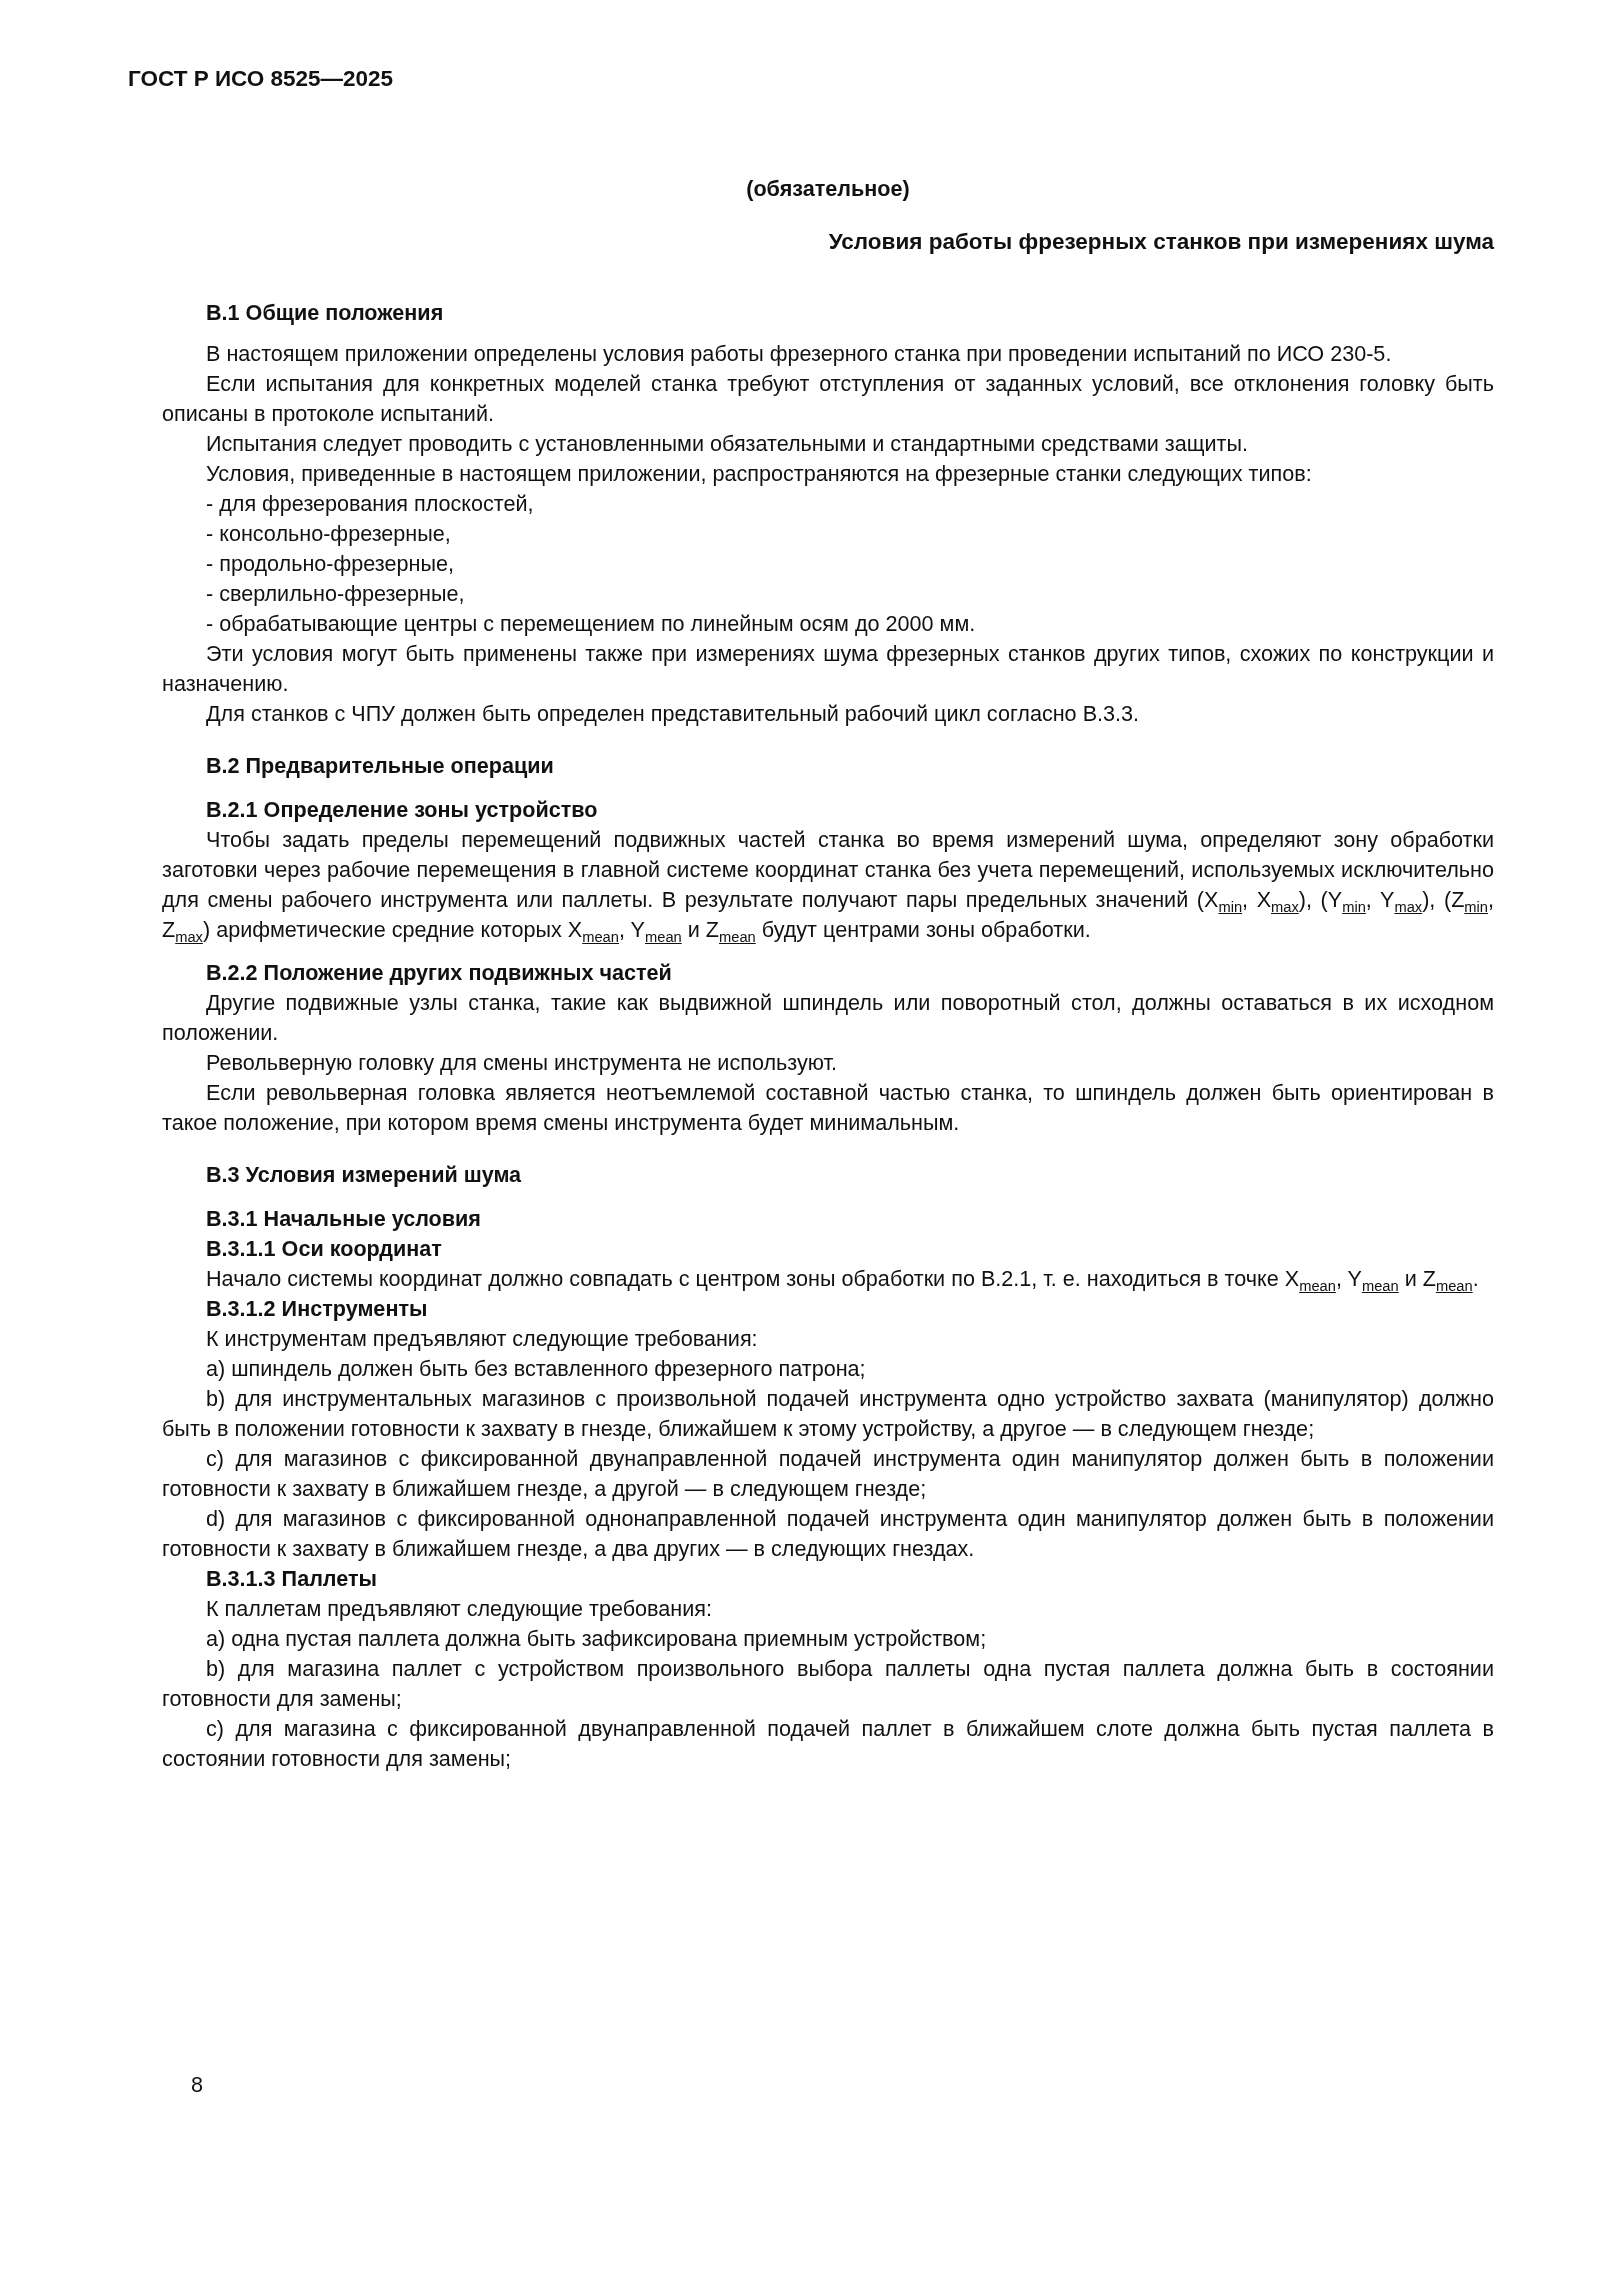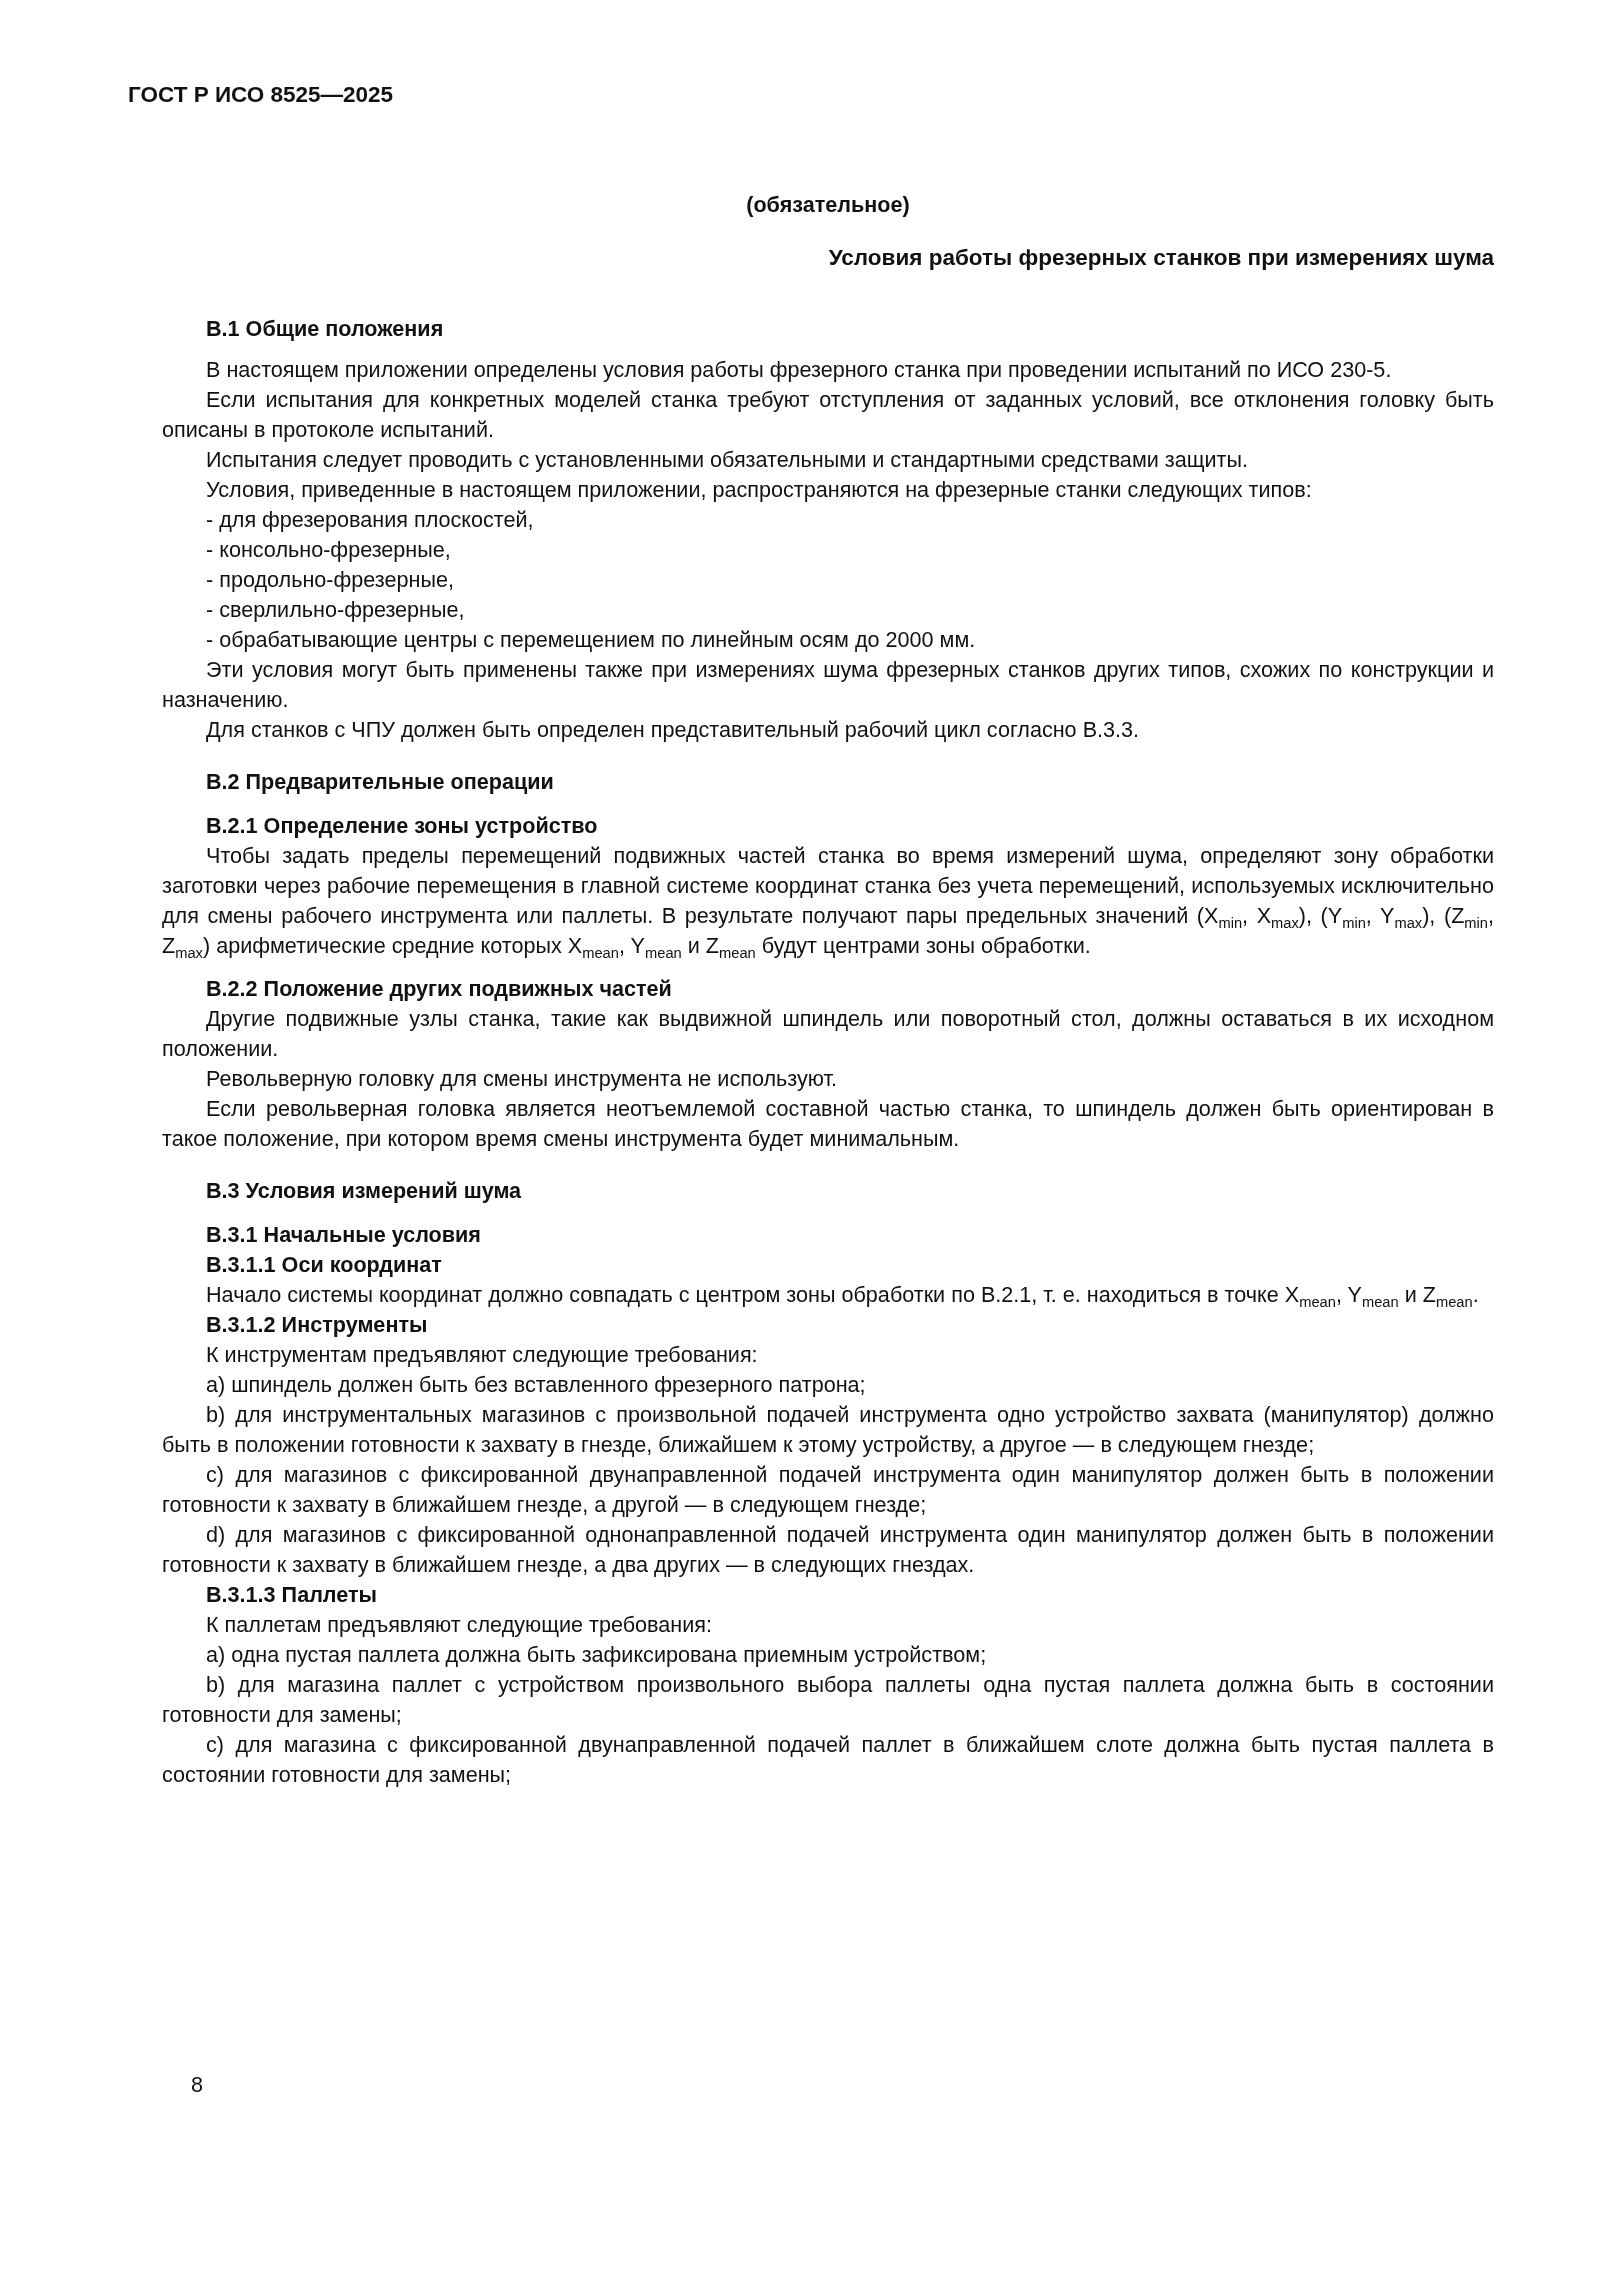--- a/index.html
+++ b/index.html
@@ -7,21 +7,21 @@
     padding: 0;
     background: #e8e8e8;
   }
   .page {
     width: 1621px;
     height: 2293px;
     margin: 0 auto;
     background: #ffffff;
     position: relative;
     box-sizing: border-box;
-    padding: 80px 127px 0 162px;
+    padding: 64px 127px 0 162px;
     font-family: "Liberation Sans", sans-serif;
     font-size: 21.6px;
     line-height: 30px;
     color: #111111;
     overflow: hidden;
   }
   .doc-header {
     font-weight: bold;
     font-size: 22.5px;
     margin: 0 0 0 -34px;
@@ -53,20 +53,21 @@
     text-indent: 44px;
     margin: 0 !important;
   }
   .paragraph, .list-item {
     text-indent: 44px;
     text-align: justify;
   }
   sub {
     font-size: 14.7px;
     line-height: 0;
+    text-decoration: underline;
   }
   .page-number {
     position: absolute;
     left: 191px;
     top: 2070px;
     font-size: 21.6px;
   }
 </style>
 </head>
 <body>

